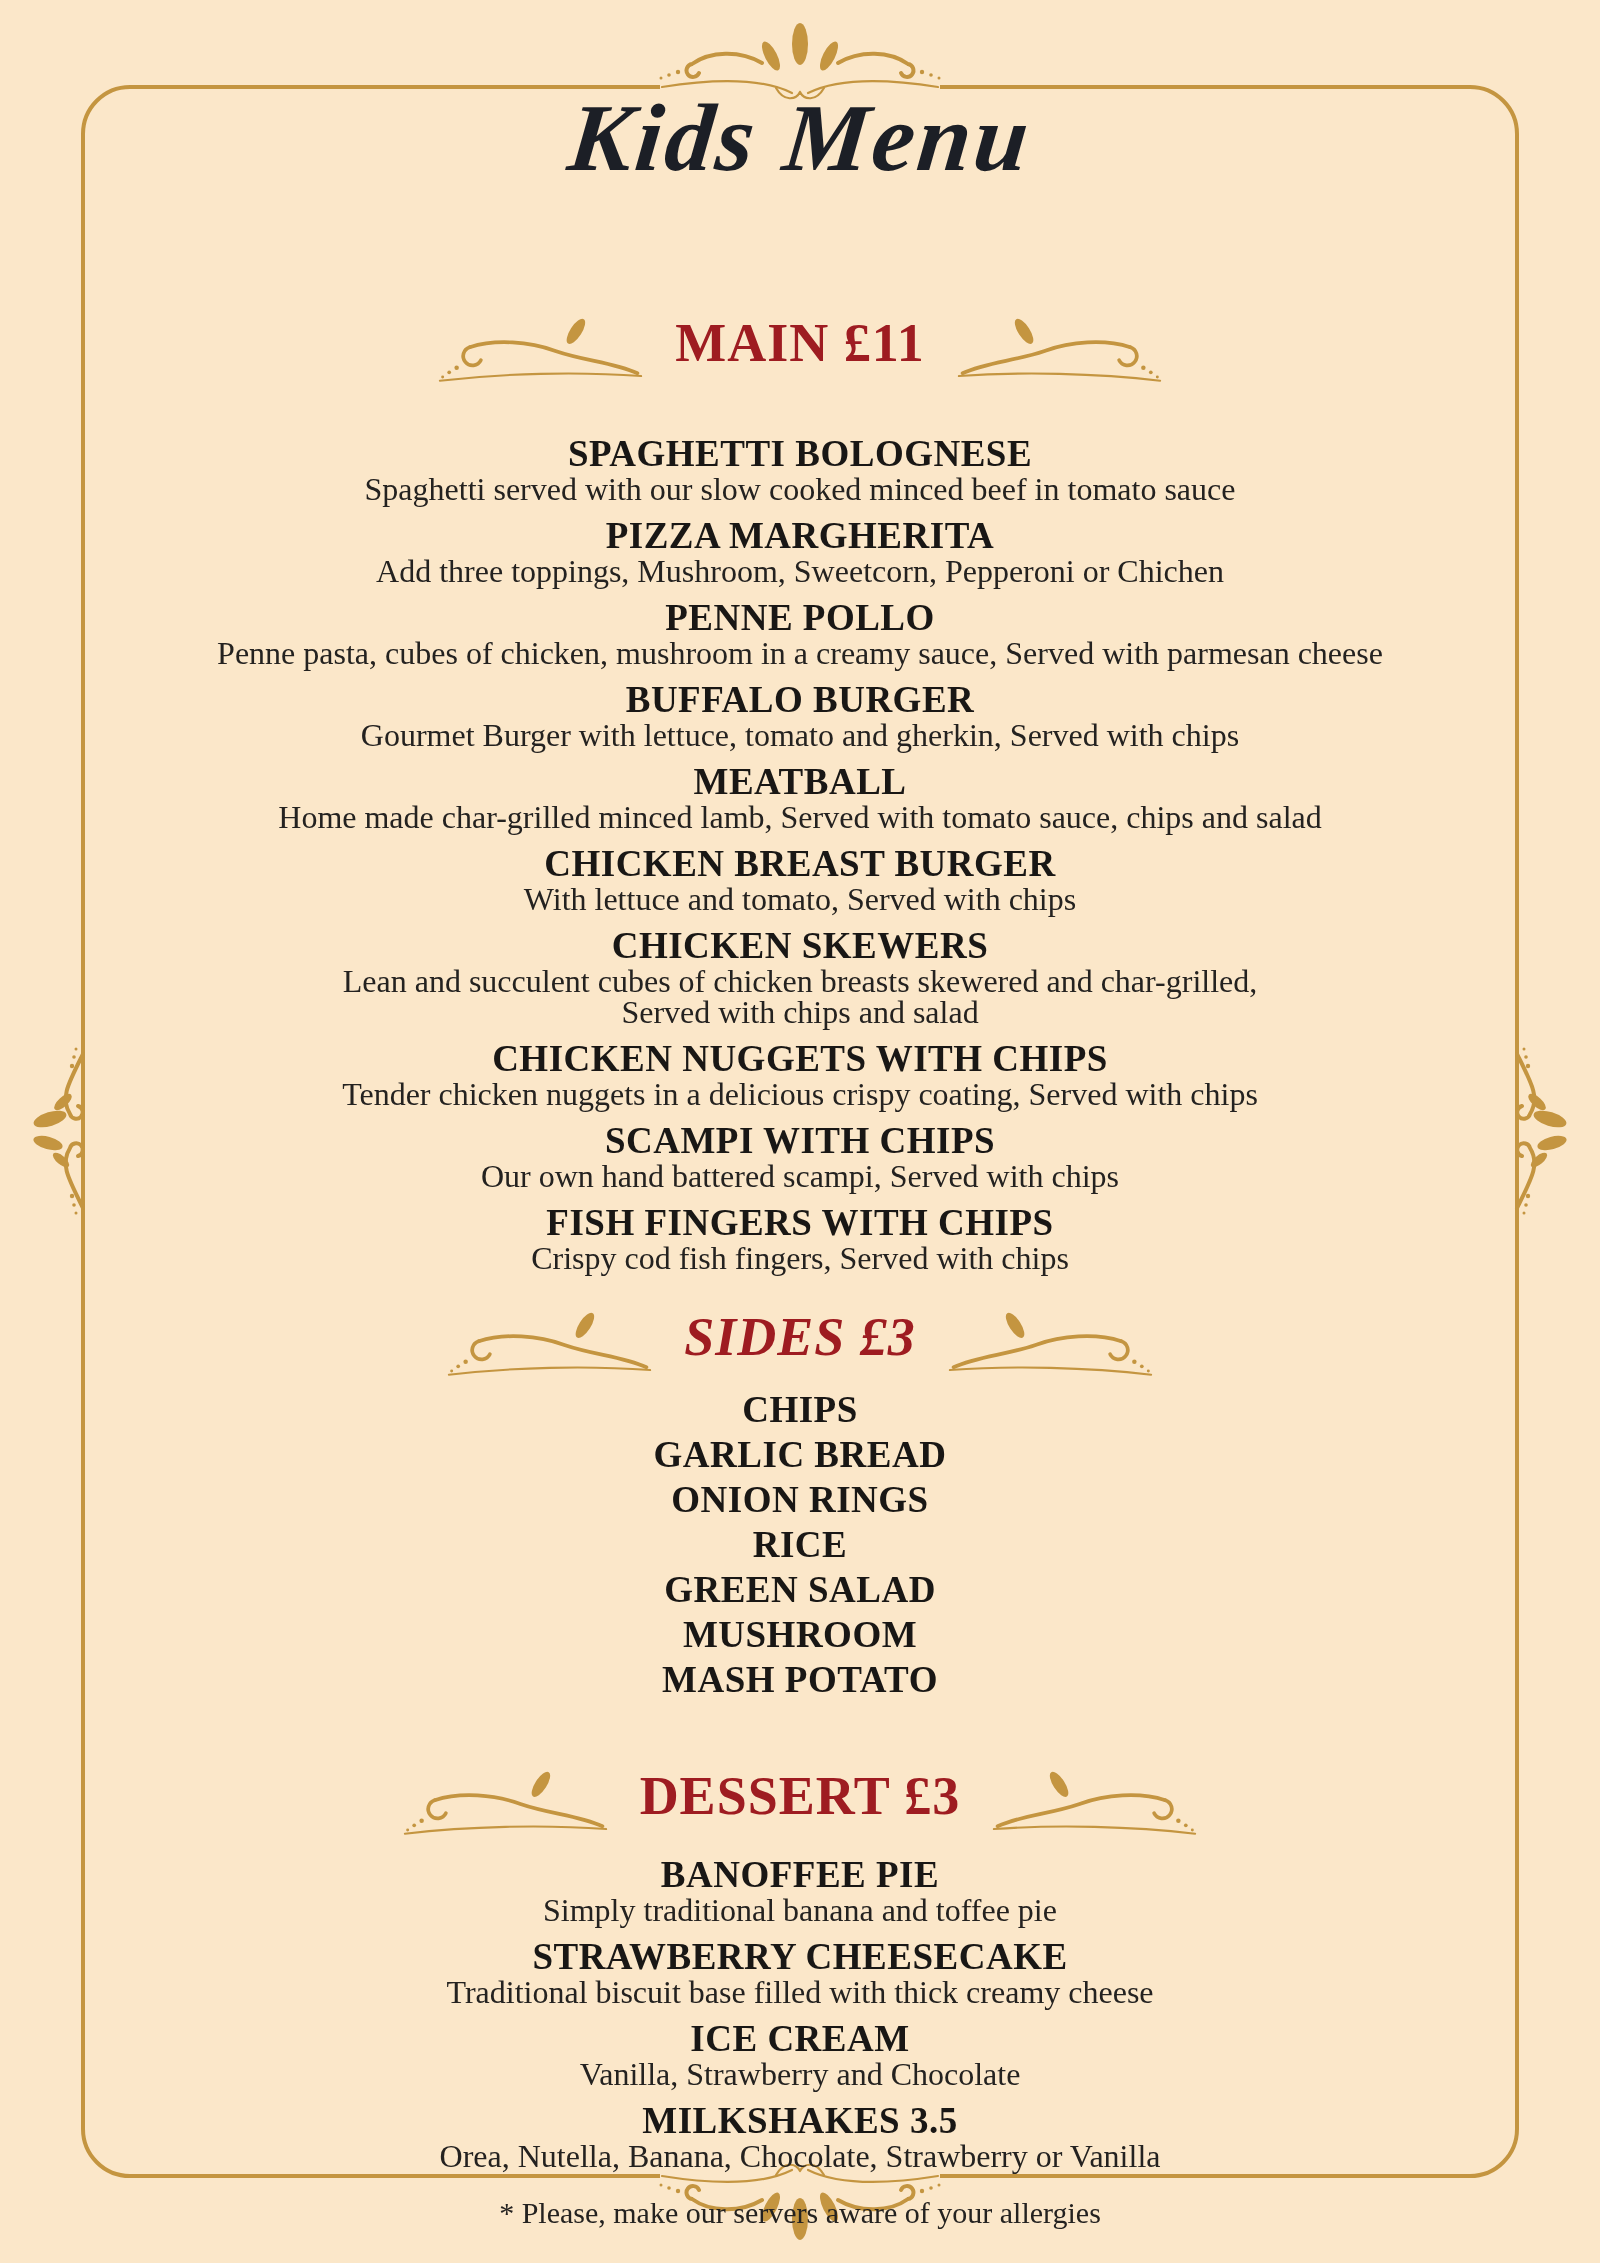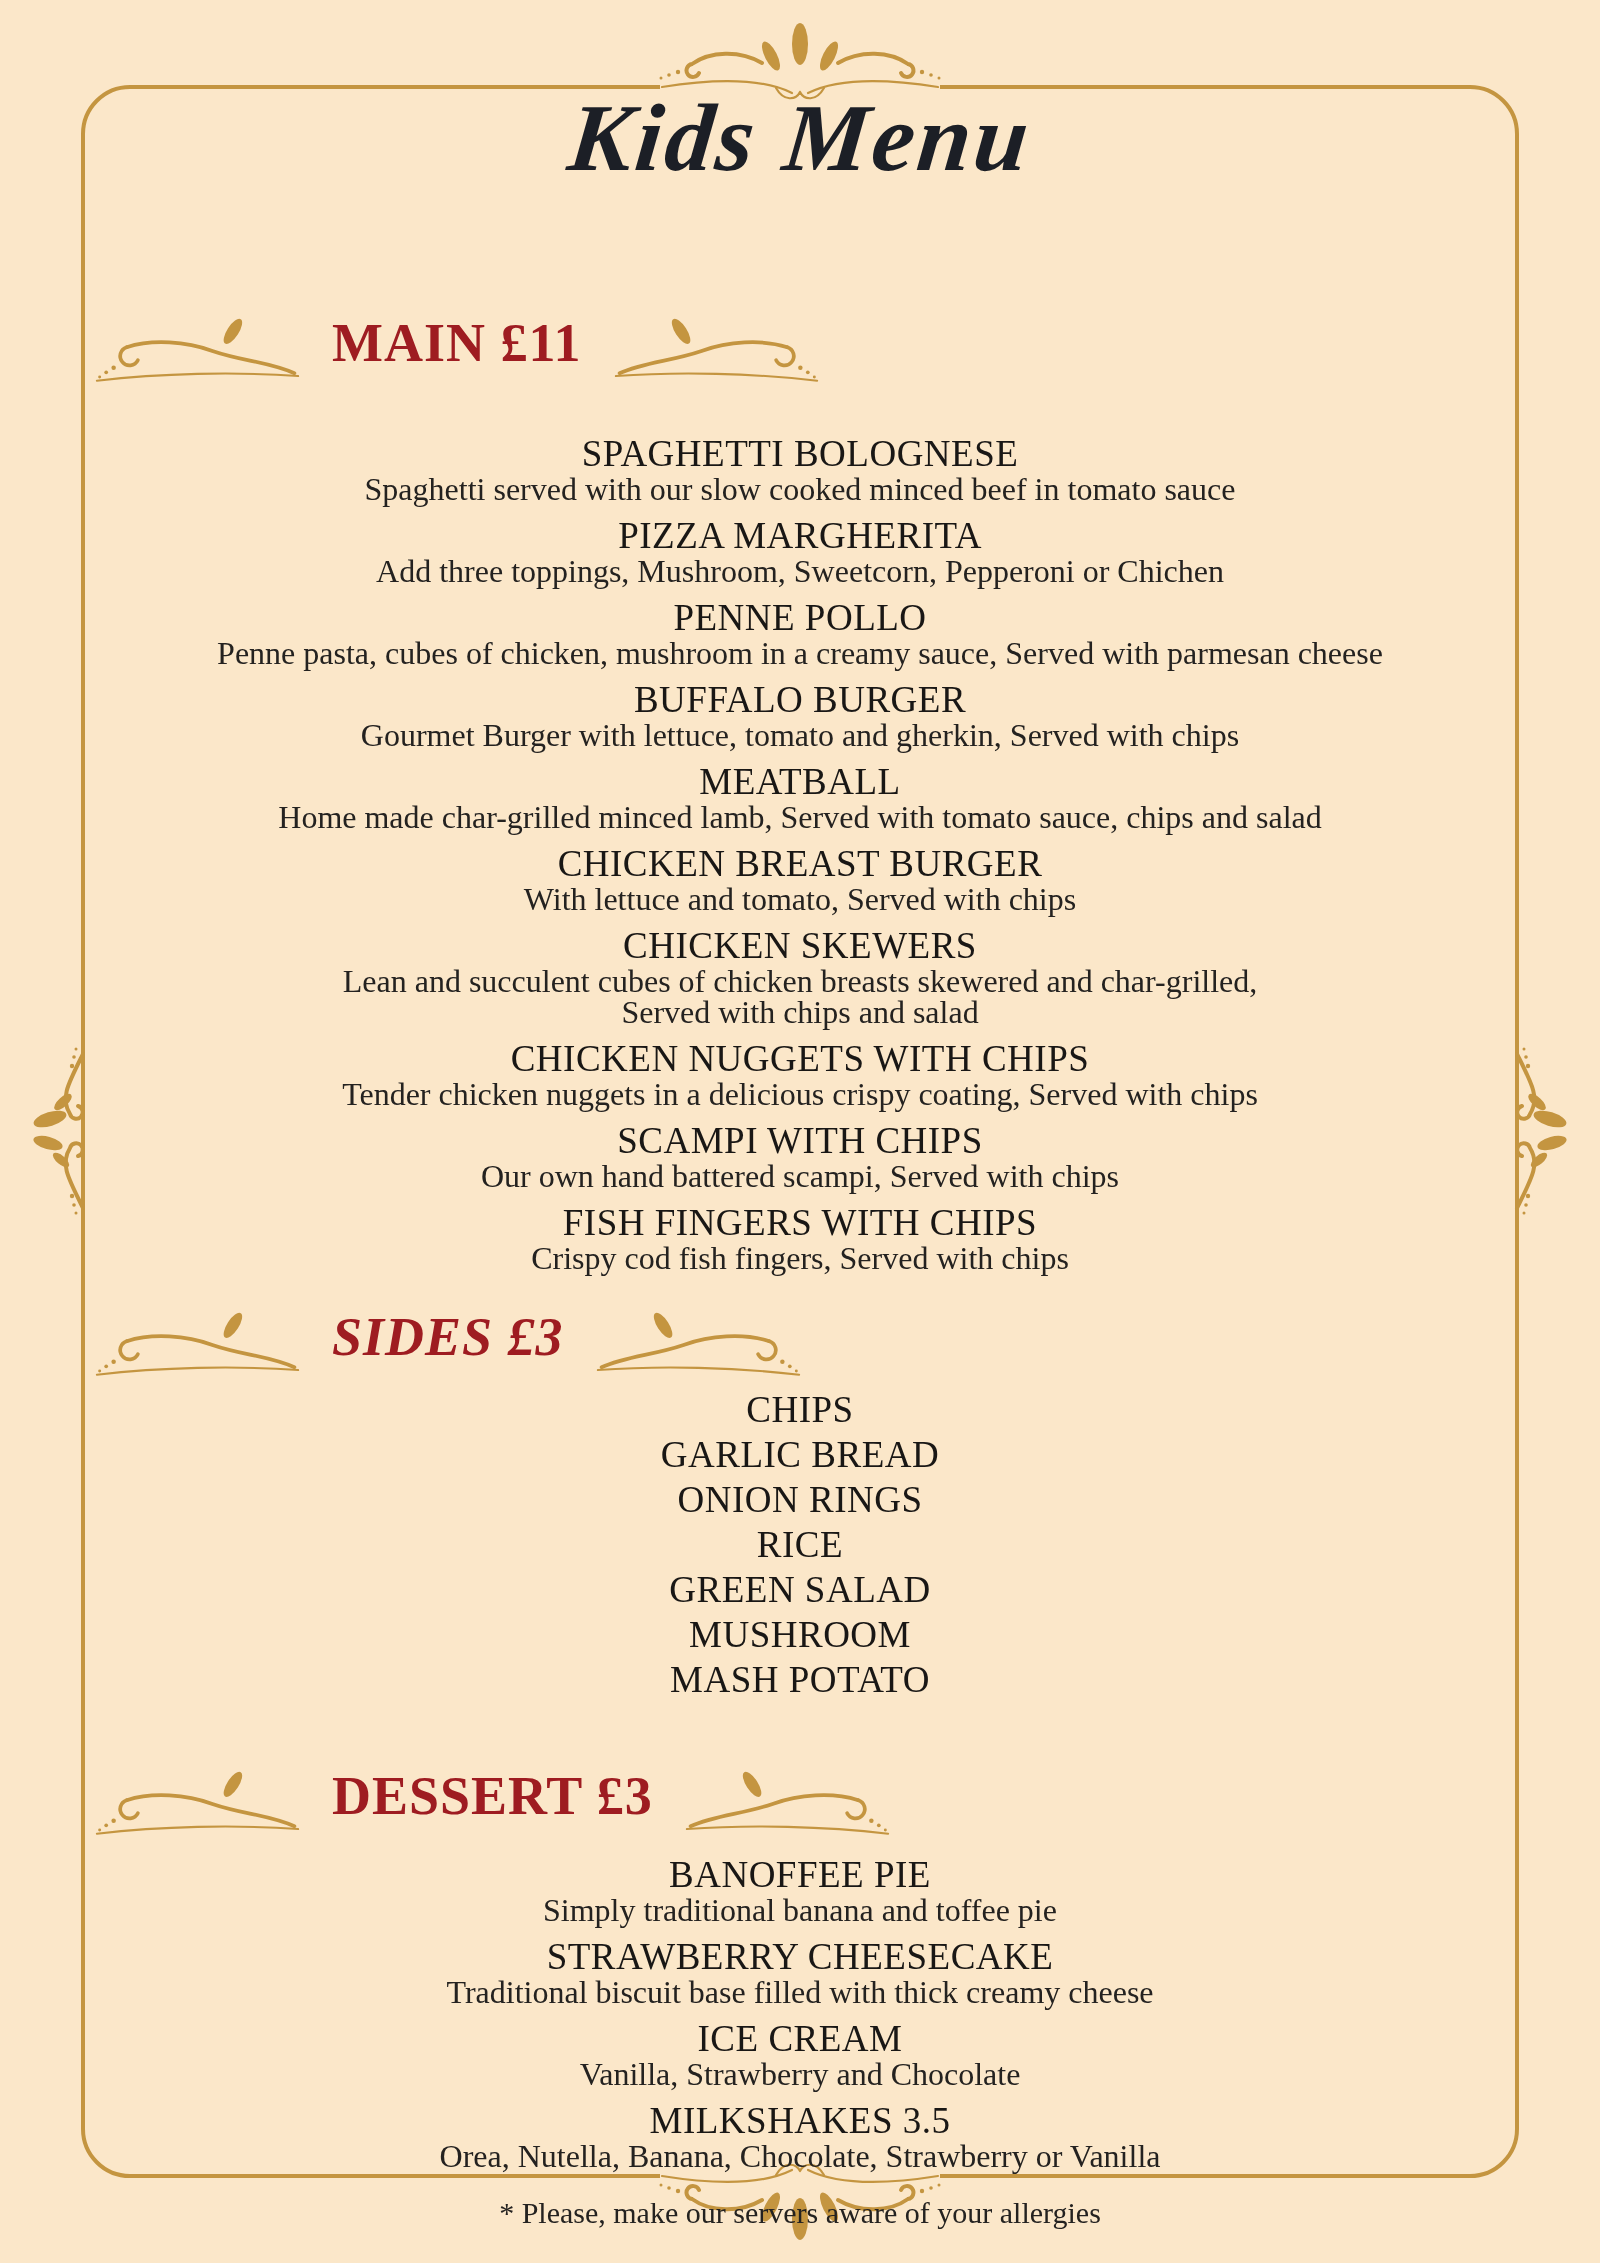--- a/index.html
+++ b/index.html
@@ -17,37 +17,37 @@
   .g-line3{stroke:var(--gold); stroke-width:4; fill:none; stroke-linecap:round;}
   .g-fill{fill:var(--gold); stroke:none;}
   .content{
     position:absolute; left:95px; right:95px; top:0; text-align:center;
   }
   .title{
     margin-top:86px; font-size:96px; line-height:1.08; font-style:italic; font-weight:700;
     letter-spacing:3px; color:#1c1f26; transform:skewX(-6deg);
   }
   .heading-row{
-    display:flex; justify-content:flex-start; align-items:center; gap:32px; margin-top:104px;
+    display:flex; justify-content:center; align-items:center; gap:32px; margin-top:104px;
   }
   section.sides .heading-row{margin-top:14px;font-style:italic;}
   section.dessert .heading-row{margin-top:48px;}
   .flourish{width:205px; height:84px; margin-top:14px; flex:0 0 auto;}
   .flourish.flip{transform:scaleX(-1);}
   .section-heading{
     font-size:54px; line-height:64px; font-weight:700; color:var(--red); letter-spacing:1px;
     white-space:nowrap;
   }
   .items{margin-top:42px;}
   section.sides .items{margin-top:4px;}
   section.dessert .items{margin-top:10px;}
   .menu-item{margin-bottom:11px;}
   section.sides .menu-item{margin-bottom:6px;}
   .item-name{
-    font-size:37px; line-height:40px; font-weight:400; color:#191715; letter-spacing:.5px;text-align:center;
+    font-size:37px; line-height:40px; font-weight:700; color:#191715; letter-spacing:.5px;text-align:center;
   }
   section.sides .item-name{line-height:39px;}
   .item-desc{
     font-size:32px; line-height:31px; color:#242220; white-space:pre-line;
   }
   .footnote{margin-top:24px; font-size:30px; color:#242220;}
 </style>
 </head>
 <body>
 

